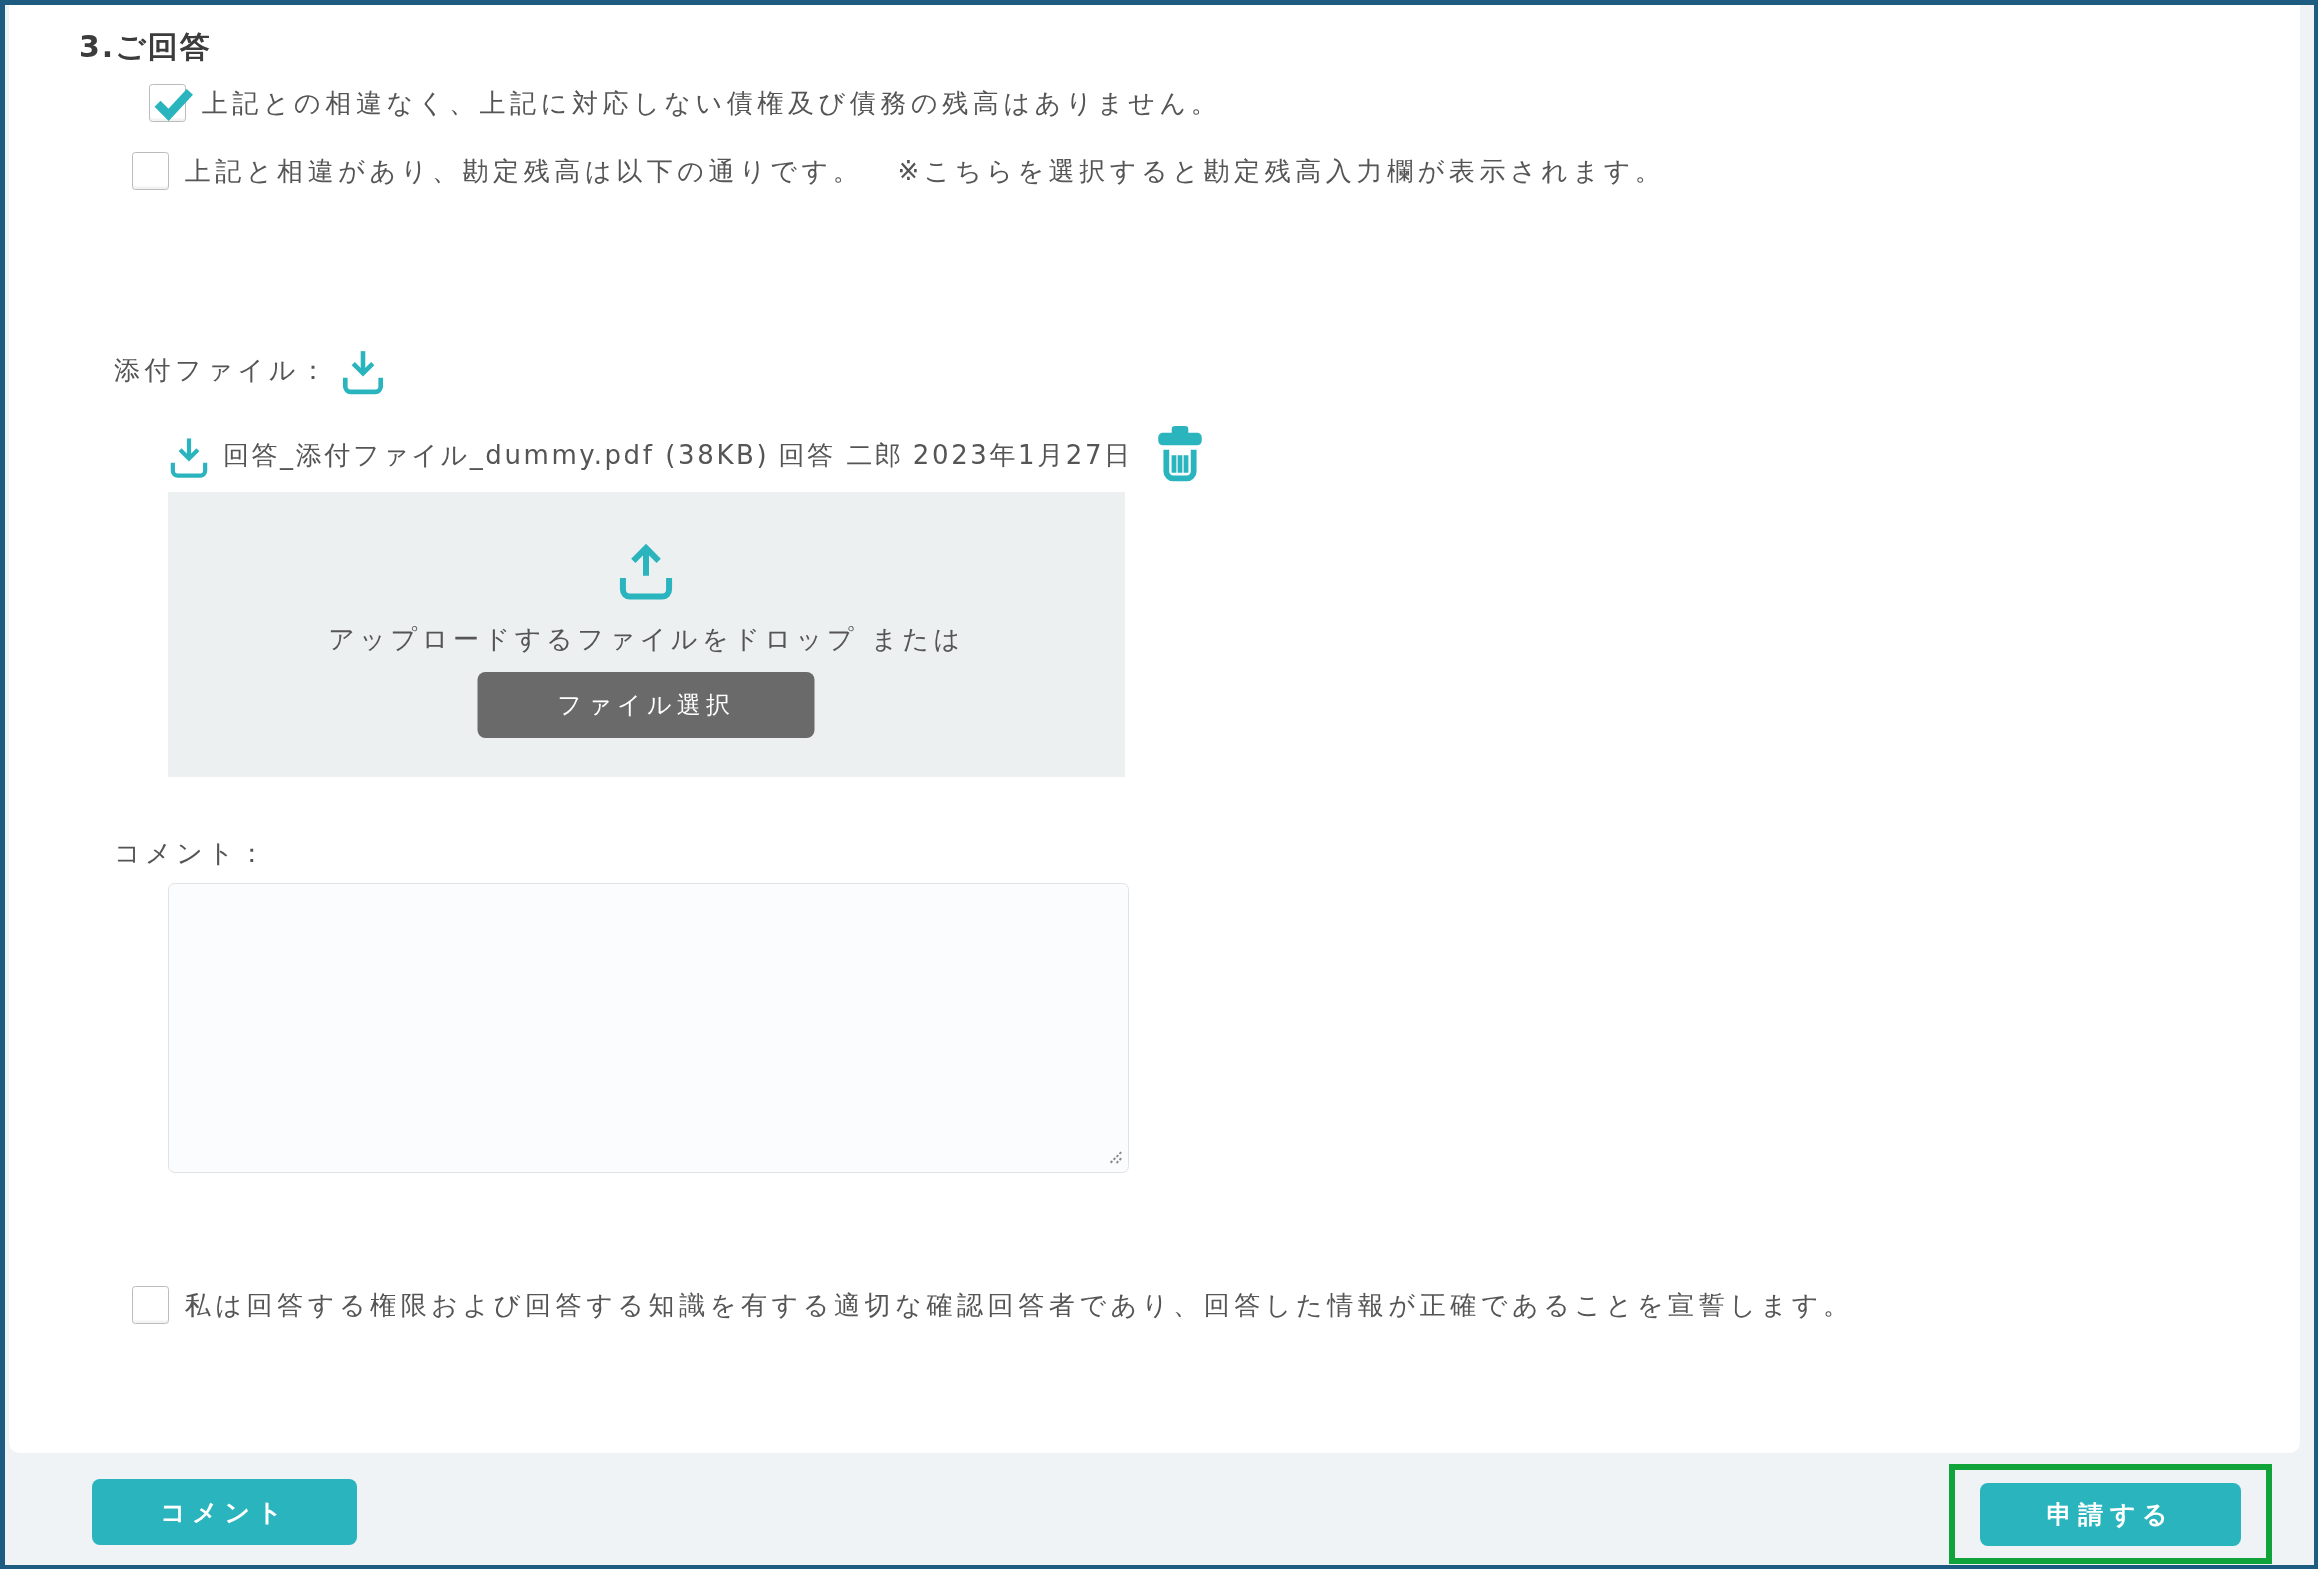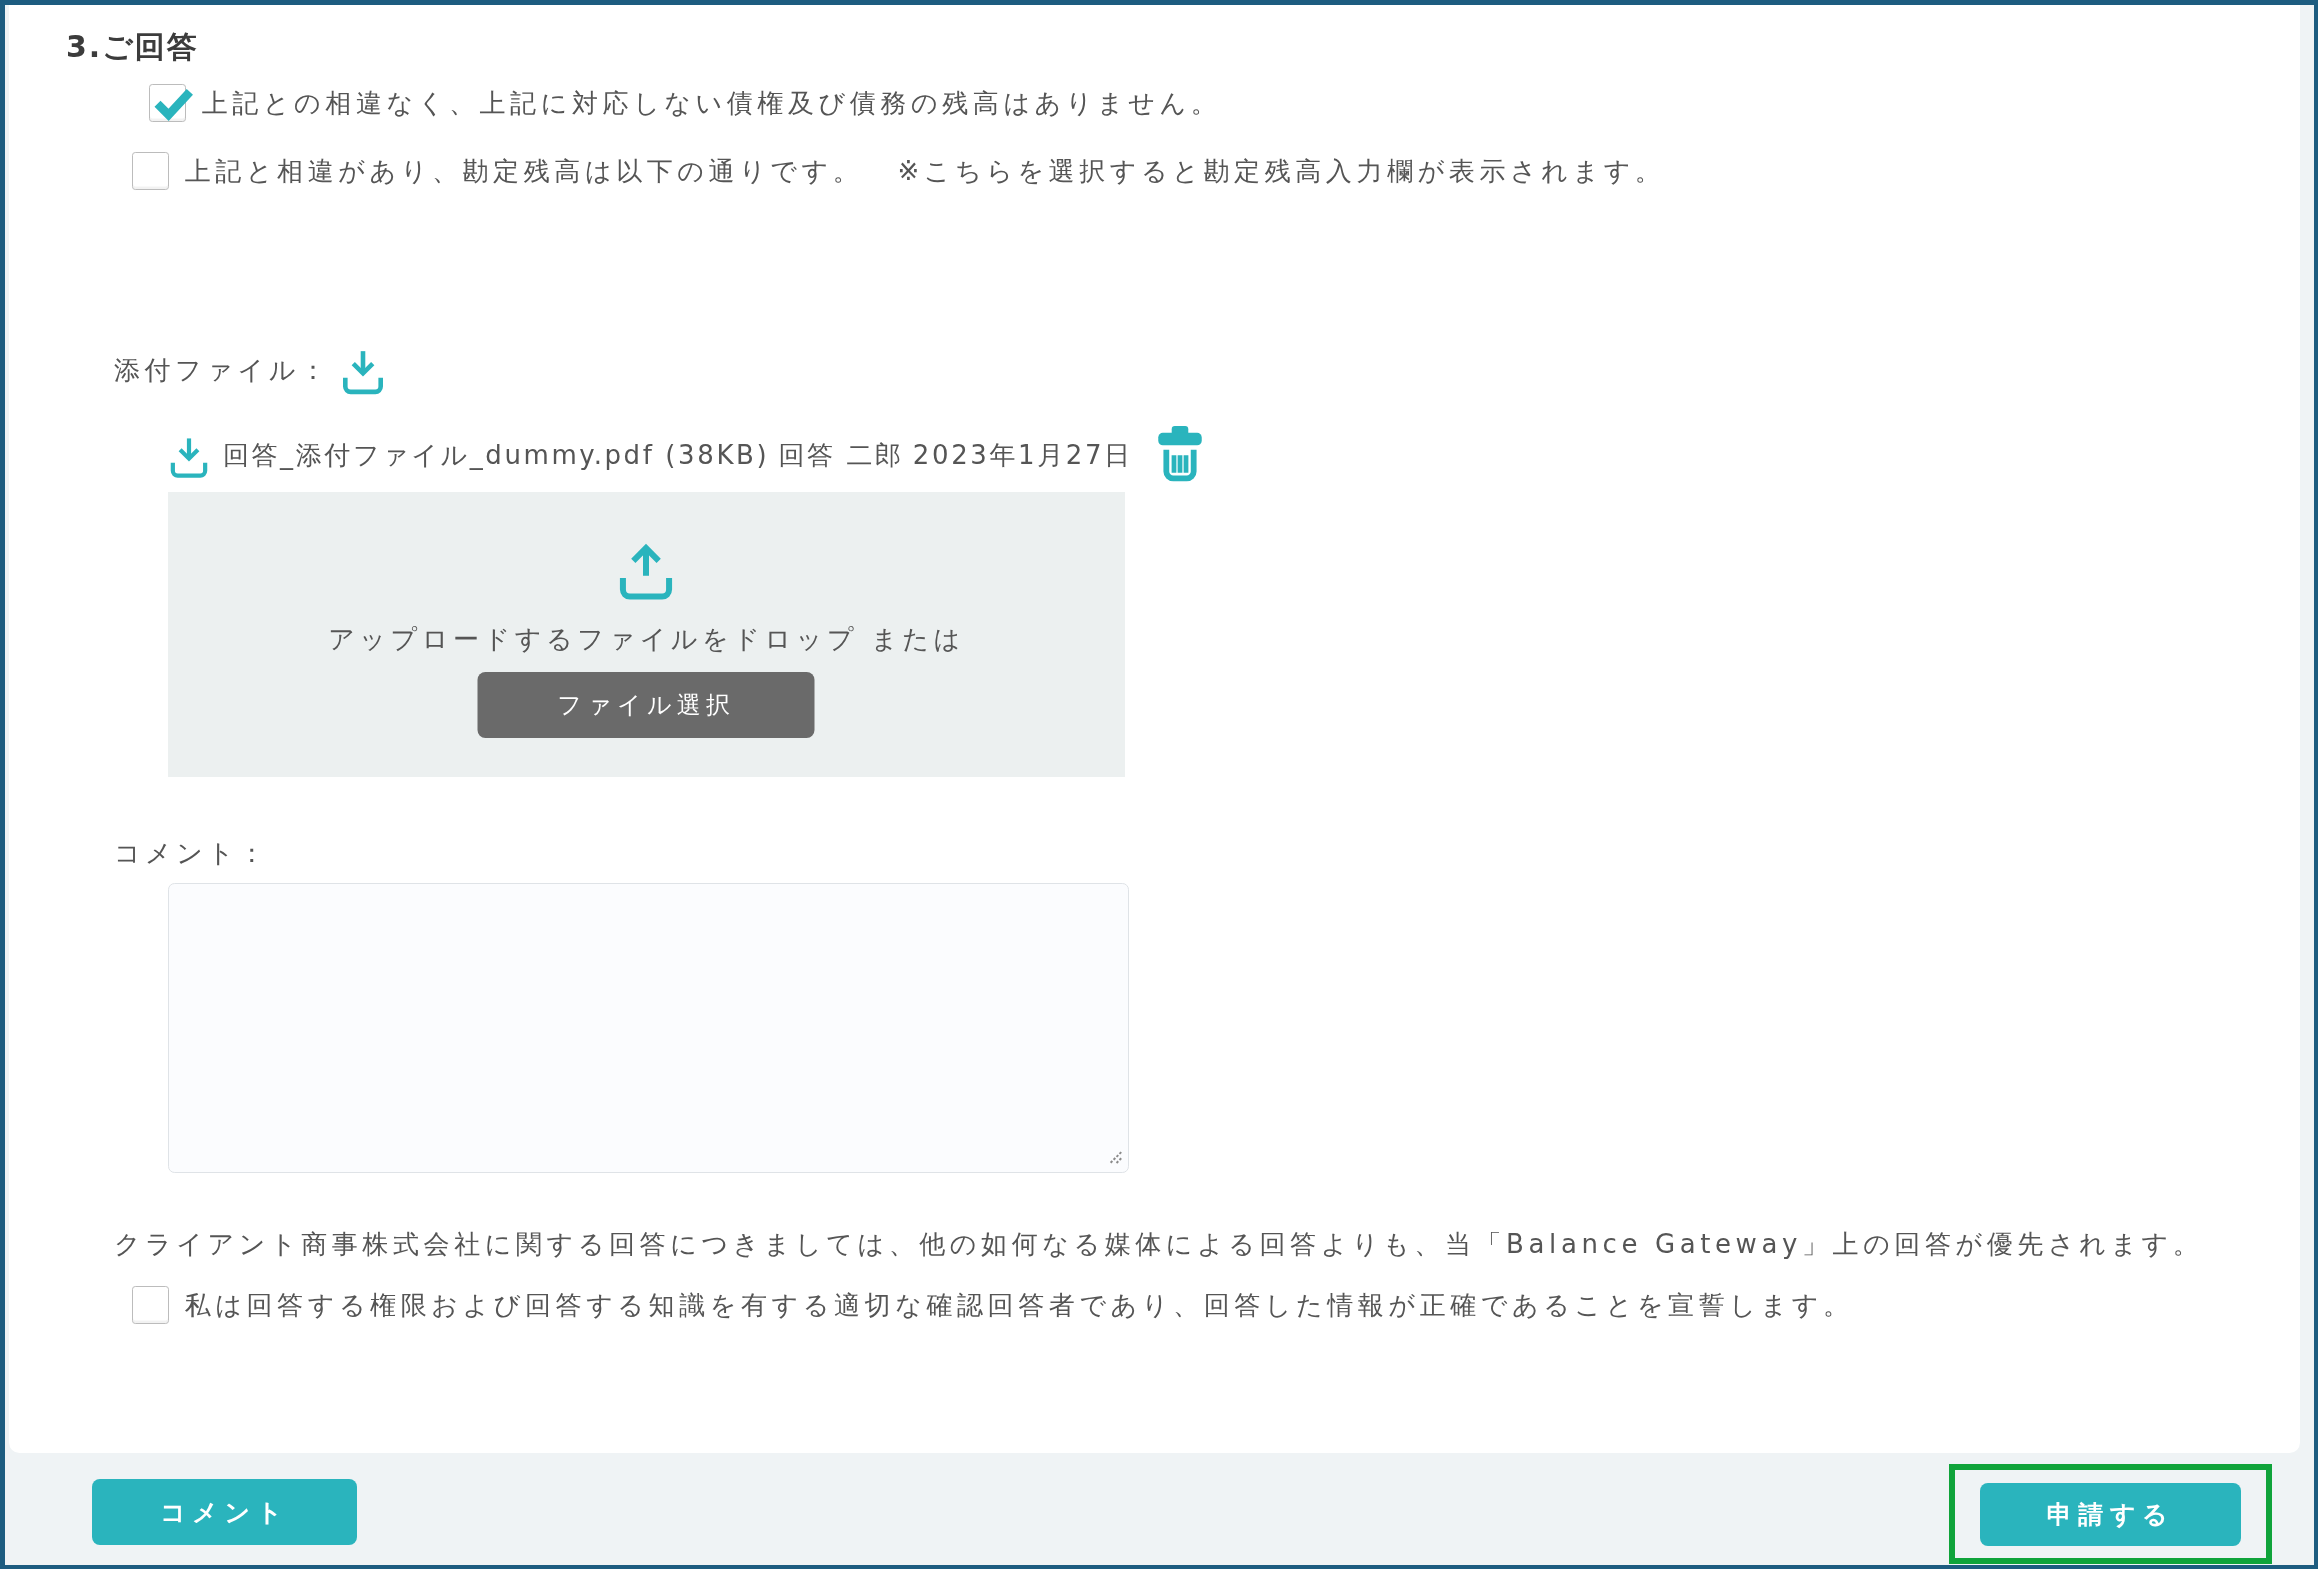--- a/index.html
+++ b/index.html
@@ -15,21 +15,21 @@
     border:5.3px solid #1d5c80;
     overflow:hidden;
   }
   .card {
     position:absolute; left:3.9px; top:0;
     width:2291px; height:1448px;
     background:#ffffff;
     border-radius:0 0 10.5px 10.5px;
   }
   .section-title {
-    position:absolute; left:57px; top:22px;
+    position:absolute; left:70px; top:22px;
     font-size:30px; font-weight:bold; color:#3c3c3c;
     letter-spacing:2px;
   }
   .cb-row {
     position:absolute; display:flex; align-items:center;
   }
   .cb-row .label {
     margin-left:15.8px; font-size:26px; letter-spacing:4.6px; color:#555;
     white-space:nowrap;
   }
@@ -178,21 +178,20 @@
     <div class="comment-label">コメント：</div>
     <div class="textarea-wrap">
       <textarea class="comment-textarea" placeholder="" style=""></textarea>
       <span class="resize-handle">
         <svg width="19.7" height="19.7" viewBox="0 0 16 16">
           <path d="M14 5 L5 14 M14 10 L10 14" stroke="#8a8a8a" stroke-width="1.6" stroke-dasharray="2 1.4" fill="none"></path>
         </svg>
       </span>
     </div>
 
-    <div class="disclaimer">クライアント商事株式会社に関する回答につきましては、他の如何なる媒体による回答よりも、当「Balance Gateway」上の回答が優先されます。</div>
 
     <div class="cb-row" style="left:123px; top:1281px;">
       <span class="checkbox">
         
       </span>
       <span class="label">私は回答する権限および回答する知識を有する適切な確認回答者であり、回答した情報が正確であることを宣誓します。</span>
     </div>
 
   </div>
 

